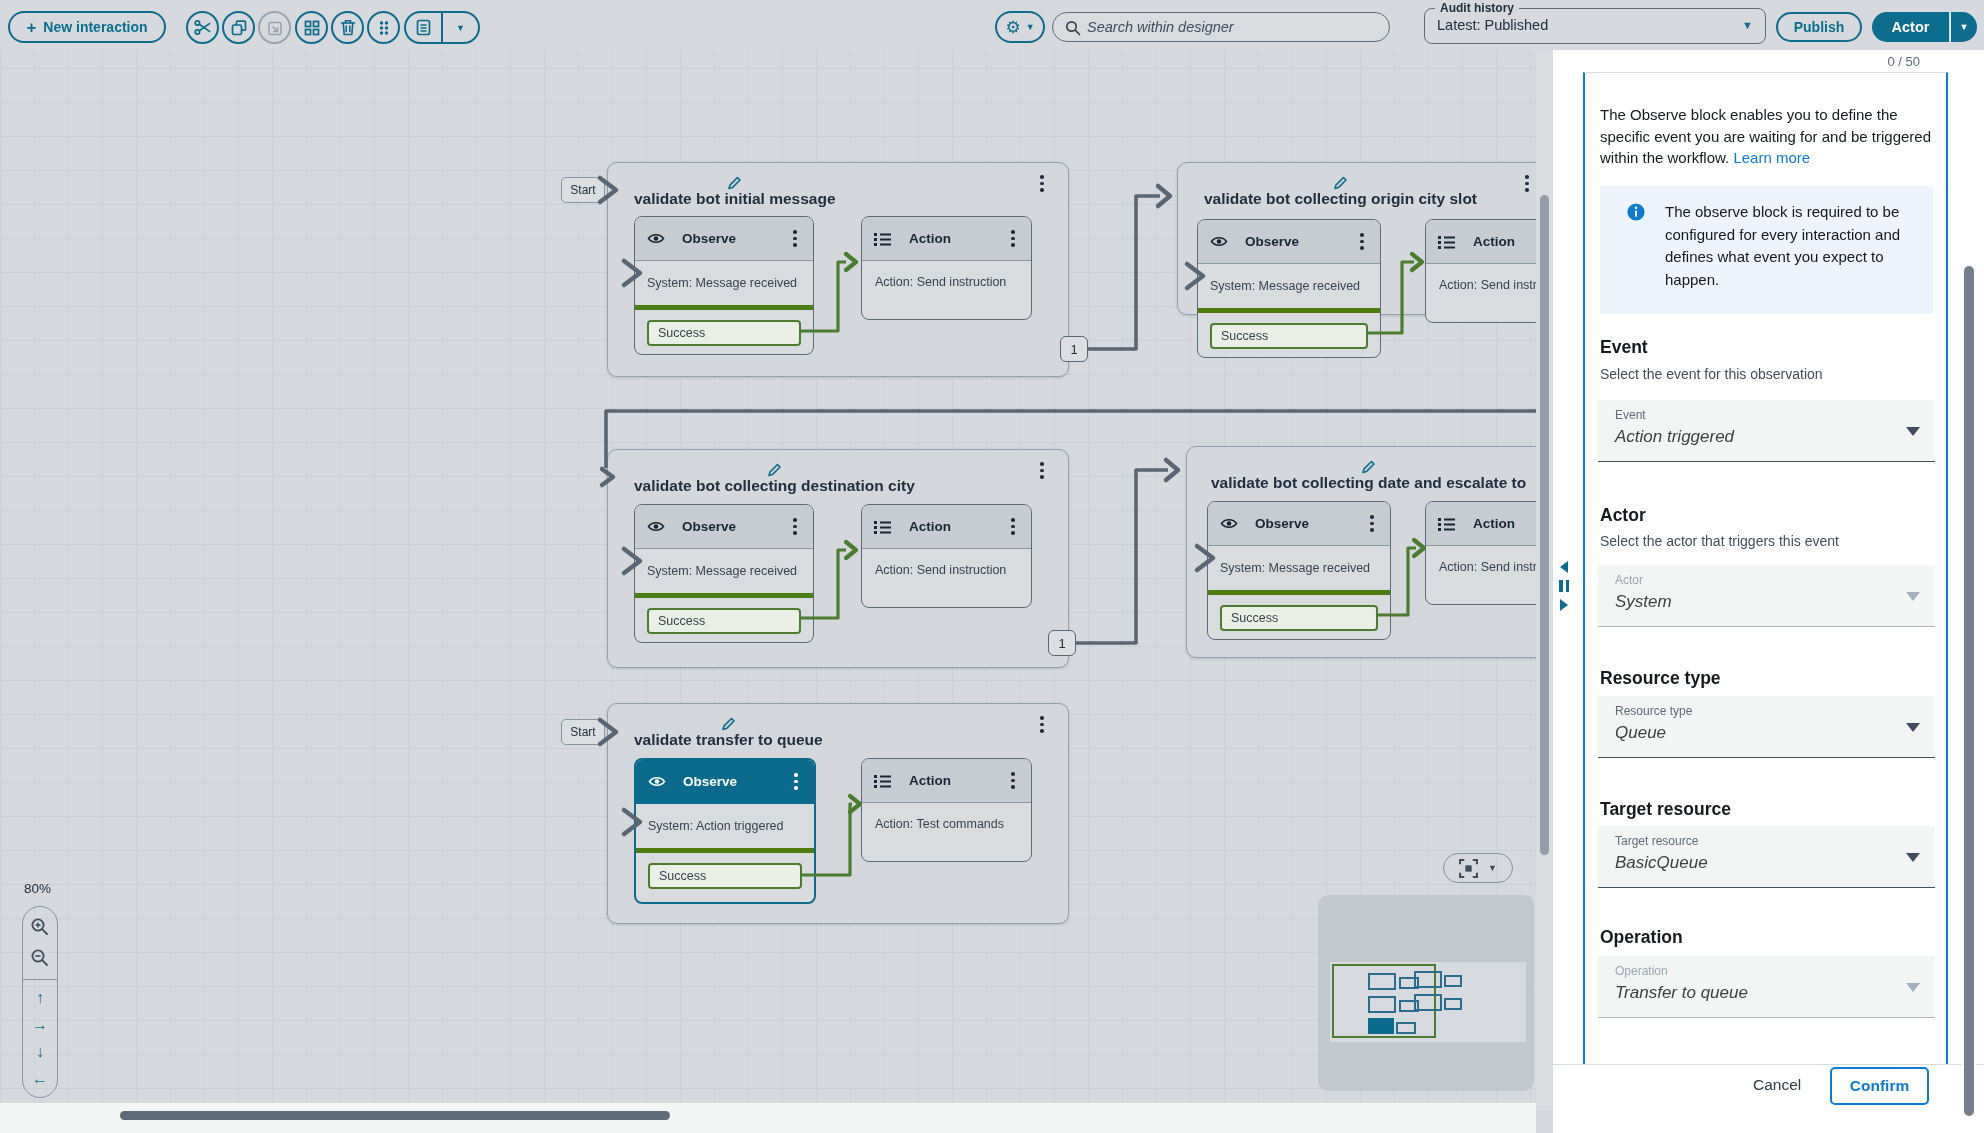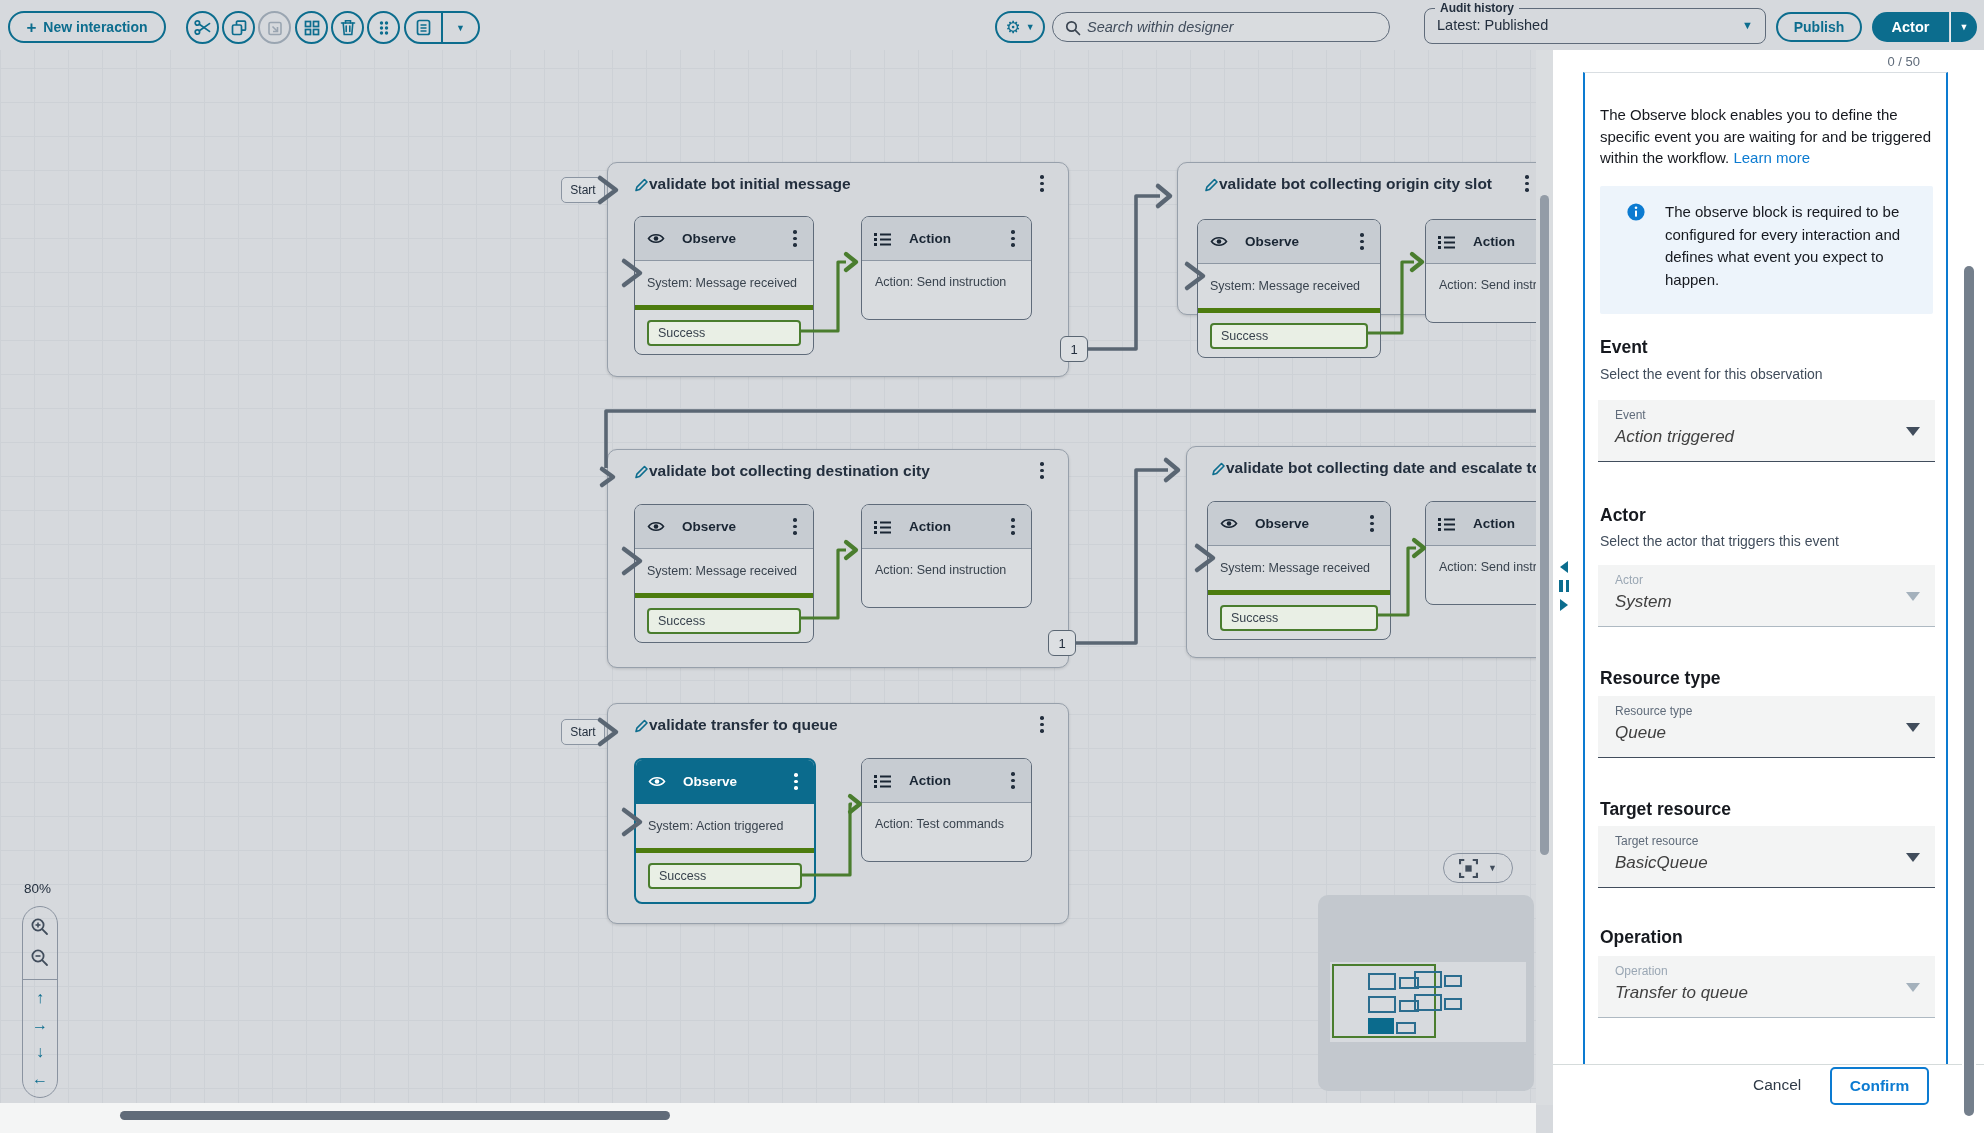--- a/index.html
+++ b/index.html
@@ -8,21 +8,21 @@
 
   
   .canvas { position:absolute; left:0; top:0; width:1536px; height:1133px; overflow:hidden;
     background-color:#d6d9dd;
     background-image:linear-gradient(#cdd1d6 1px,transparent 1px),linear-gradient(90deg,#cdd1d6 1px,transparent 1px);
     background-size:34px 34px; z-index:1; }
   .wires { position:absolute; left:0; top:0; width:1536px; height:1133px; z-index:5; pointer-events:none; }
 
   .block { position:absolute; background:#d4d7db; border:1px solid #97a0ab; border-radius:10px;
     box-shadow:0 1px 3px rgba(0,0,0,.14); z-index:2; }
-  .block-title { position:absolute; top:12px; left:26px; display:flex; align-items:center; gap:0; }
+  .block-title { position:absolute; top:12px; left:26px; display:flex; align-items:center; gap:0;flex-direction:column; }
   .title-text { font-size:15.5px; font-weight:bold; color:#232f3e; white-space:nowrap; }
   .kebab { display:flex; flex-direction:column; gap:3px; width:12px; align-items:center; cursor:pointer; }
   .kebab .d { width:3.5px; height:3.5px; border-radius:50%; background:#232f3e; }
   .block-kebab { position:absolute; top:12px; }
 
   .sub { position:absolute; border:1px solid #5f6b7a; border-radius:8px; background:#d9dcdf; overflow:hidden; }
   .sub-header { height:44px; background:#c7ccd2; border-bottom:1px solid #8d97a3; display:flex; align-items:center; padding:0 12px; gap:17px; }
   .sub-label { font-weight:bold; font-size:13.5px; color:#1a2634; }
   .sub-header .kebab { margin-left:auto; }
   .sub-row { padding:0 12px; font-size:12.5px; color:#39434e; display:flex; align-items:center; white-space:nowrap; }

